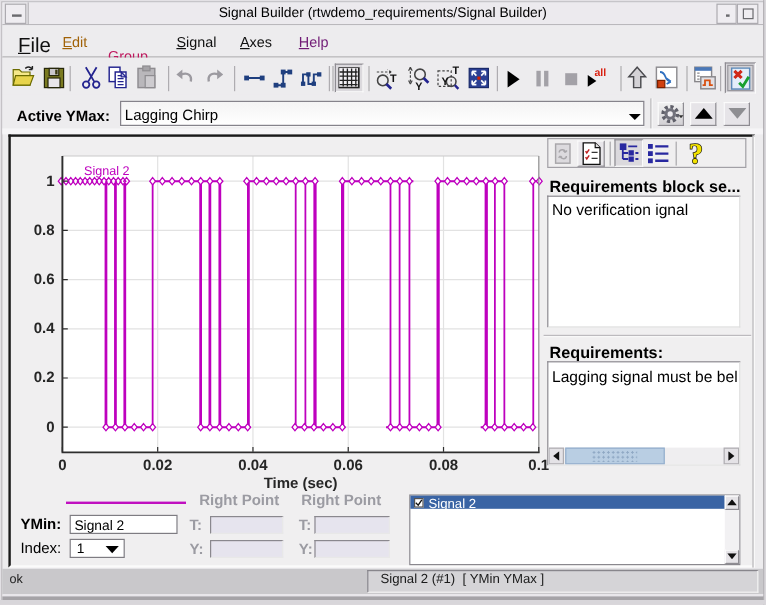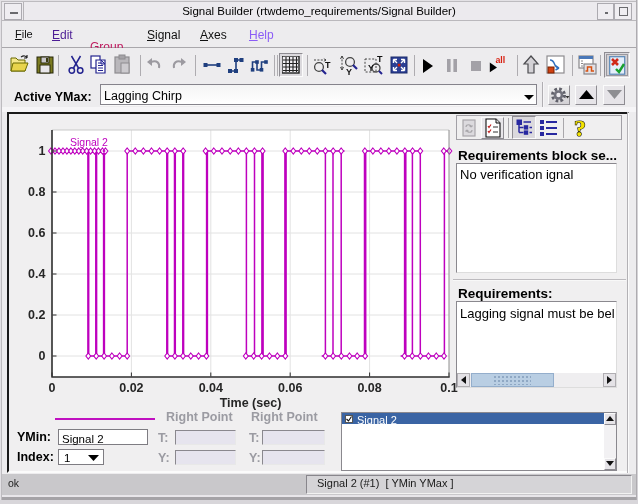--- a/index.html
+++ b/index.html
@@ -20,26 +20,26 @@
 <div class="abs" style="left:4px;top:3px;width:18px;height:17px;border:1px solid #ACAAB0;background:#EFEDF1"></div>
 <div class="abs" style="left:10px;top:12px;width:8px;height:2px;background:#6A6A6E"></div>
 <div class="abs" style="left:23px;top:2px;width:1px;height:19px;background:#B5B3B7"></div>
 <div class="abs" style="left:0;top:2px;width:638px;height:18px;text-align:center;font-size:11.5px;line-height:18px;color:#000">Signal Builder (rtwdemo_requirements/Signal Builder)</div>
 <div class="abs" style="left:597px;top:3px;width:17px;height:17px;border:1px solid #ACAAB0;background:#EFEDF1"></div>
 <div class="abs" style="left:605px;top:12px;width:3px;height:2px;background:#6A6A6E"></div>
 <div class="abs" style="left:614px;top:3px;width:18px;height:17px;border:1px solid #ACAAB0;background:#EFEDF1"></div>
 <div class="abs" style="left:619px;top:7px;width:9px;height:9px;border:1px solid #6A6A6E"></div>
 
 <div class="abs" style="left:2px;top:21px;width:634px;height:27px;background:#EDECEE;border-bottom:1px solid #A9A7AB"></div>
-<div class="abs" style="left:15px;top:28px;font-size:11px;color:#101010"><u>F</u>ile</div>
-<div class="abs" style="left:52px;top:28px;font-size:12px;color:#4c1d95"><u>E</u>dit</div>
+<div class="abs" style="left:15px;top:28px;font-size:17px;color:#101010"><u>F</u>ile</div>
+<div class="abs" style="left:52px;top:28px;font-size:12px;color:#a16207"><u>E</u>dit</div>
 <div class="abs" style="left:90px;top:40px;font-size:12px;color:#be185d"><u>G</u>roup</div>
 <div class="abs" style="left:147px;top:28px;font-size:12px;color:#101010"><u>S</u>ignal</div>
 <div class="abs" style="left:200px;top:28px;font-size:12px;color:#101010"><u>A</u>xes</div>
-<div class="abs" style="left:249px;top:28px;font-size:12px;color:#8b5cf6"><u>H</u>elp</div>
+<div class="abs" style="left:249px;top:28px;font-size:12px;color:#701a75"><u>H</u>elp</div>
 
 <div class="abs" style="left:2px;top:48px;width:634px;height:31px;background:#EDECEE"></div>
 
 <svg class="flat" style="left:8px" width="24" height="26" viewBox="0 0 24 26">
  <path d="M3 9 L3 19 L17 19 L17 8 L10 8 L8 6 L3 6 Z" fill="#F5E88A" stroke="#6B6B00" stroke-width="1"></path>
  <path d="M5 11 L20 11 L17 19 L3 19 Z" fill="#E8D44C" stroke="#6B6B00" stroke-width="1"></path>
  <path d="M13 5 C16 3 18 4 19 6 M19 6 L19 3 M19 6 L16 6" stroke="#222" stroke-width="1.2" fill="none"></path>
 </svg>
 
 <svg class="flat" style="left:33px" width="24" height="26" viewBox="0 0 24 26">
@@ -246,21 +246,21 @@
 <text x="61" y="33" font-family="Liberation Sans, sans-serif" font-size="10.5" fill="#BE00BE">Signal 2</text>
 </svg>
 
 <div class="abs" style="left:55px;top:418px;width:100px;height:1.5px;background:#C010C0"></div>
 <div class="graylab" style="left:166px;top:410px">Right Point</div>
 <div class="graylab" style="left:251px;top:410px">Right Point</div>
 
 <div class="abs" style="left:17px;top:430px;font-size:12.5px;font-weight:bold;color:#000">YMin:</div>
 <div class="abs" style="left:58px;top:429px;width:90px;height:16px;border:1px solid #7E7C82;background:#fff"></div>
 <div class="abs" style="left:62px;top:433px;font-size:11.5px;color:#000">Signal 2</div>
-<div class="abs" style="left:17px;top:450px;font-size:12.5px;font-weight:bold;color:#000">Index:</div>
+<div class="abs" style="left:17px;top:450px;font-size:12.5px;font-weight:normal;color:#000">Index:</div>
 <div class="abs" style="left:58px;top:449px;width:46px;height:16px;border:1px solid #7E7C82;background:#fff"></div>
 <div class="abs" style="left:64px;top:452px;font-size:11.5px;color:#000">1</div>
 <svg class="abs" style="left:87px;top:455px" width="13" height="7">
     <path d="M1 0 L12 0 L6.5 6 Z" fill="#000"></path>
   </svg>
 
 <div class="graylab" style="left:158px;top:431px">T:</div>
 <div class="fld" style="left:175px;top:430px;width:61px;height:15px"></div>
 <div class="graylab" style="left:249px;top:431px">T:</div>
 <div class="fld" style="left:262px;top:430px;width:63px;height:15px"></div>

